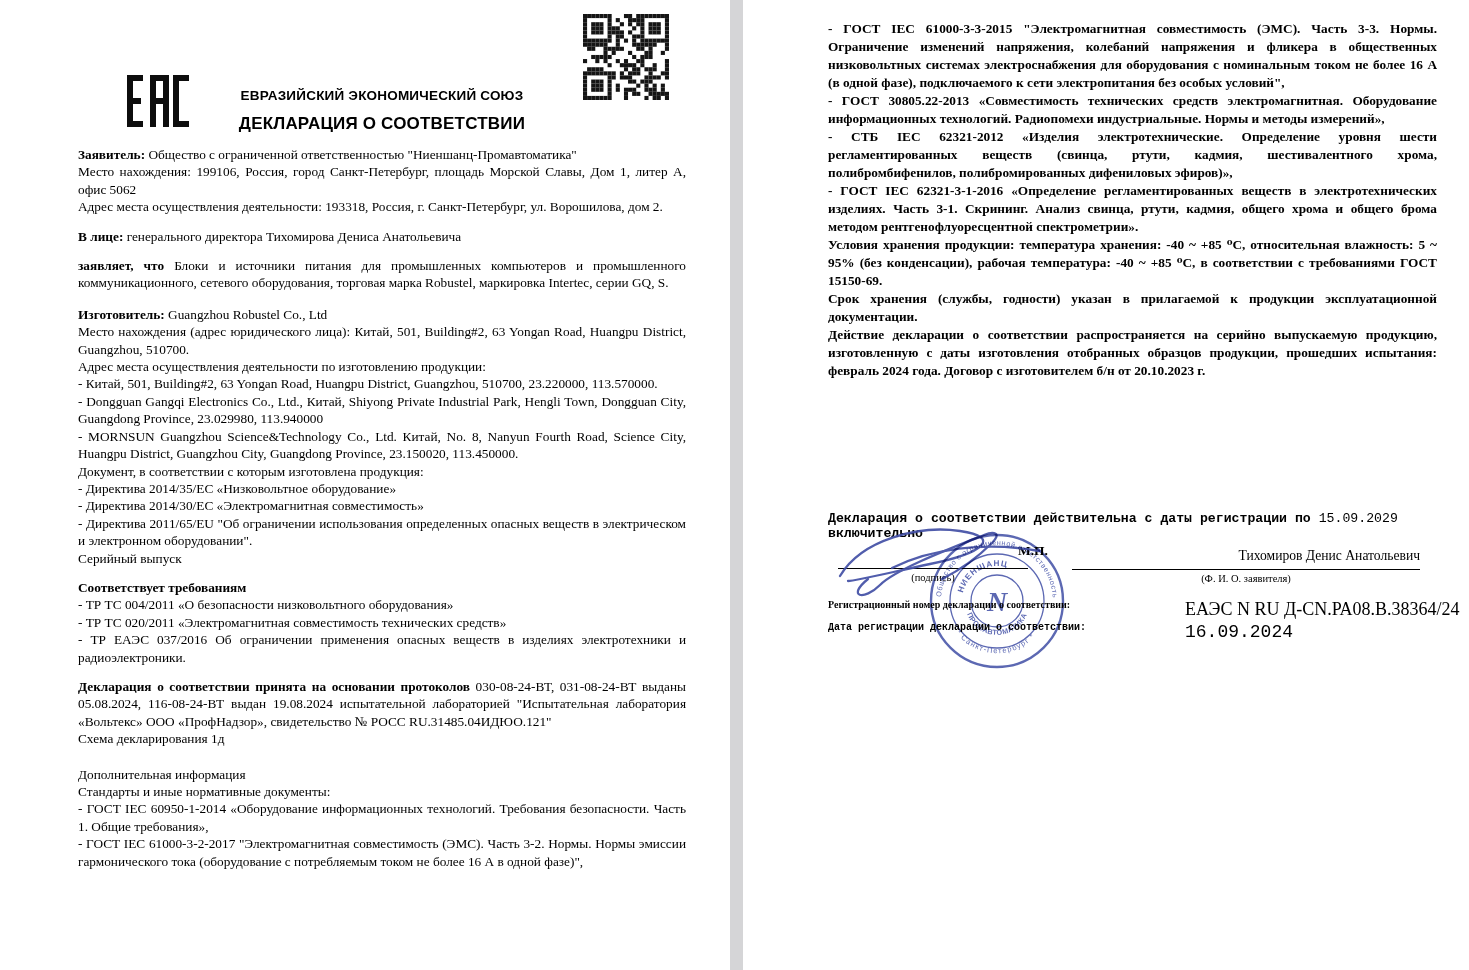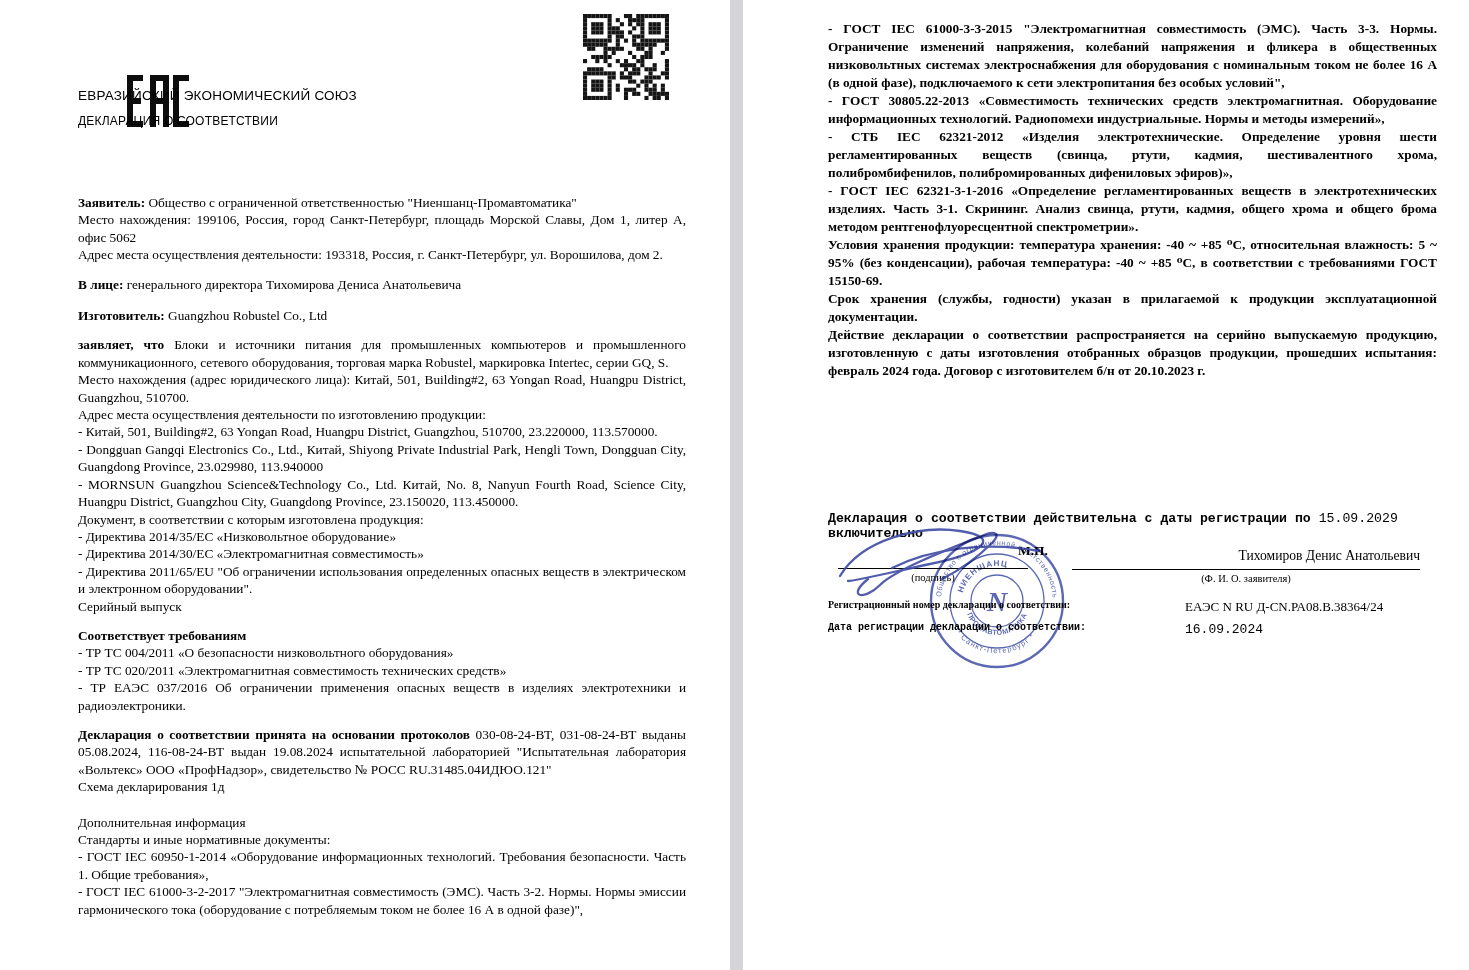--- a/index.html
+++ b/index.html
@@ -5,43 +5,43 @@
   html,body{margin:0;padding:0;}
   body{
     width:1469px;height:970px;background:#ffffff;position:relative;
     font-family:"Liberation Serif","DejaVu Serif",serif;color:#000;
     overflow:hidden;
   }
   .page-gap{position:absolute;left:730px;top:0;width:13px;height:970px;background:#d5d5d7;}
   
   .eac-logo{position:absolute;left:127px;top:75px;}
   .qr{position:absolute;left:583px;top:14px;width:86px;height:86px;}
-  .titles{position:absolute;left:78px;top:88px;width:608px;
-    font-family:"Liberation Sans","DejaVu Sans",sans-serif;font-weight:normal;}
+  .titles{position:absolute;left:78px;top:88px;width:608px;text-align:center;
+    font-family:"Liberation Sans","DejaVu Sans",sans-serif;font-weight:bold;}
   .titles .t1{font-size:13.5px;letter-spacing:.2px;}
-  .titles .t2{font-size:12px;margin-top:11px;letter-spacing:.2px;}
+  .titles .t2{font-size:17px;margin-top:11px;letter-spacing:.2px;}
   
   .col{position:absolute;font-size:13.3px;line-height:17.4px;text-align:justify;}
-  .col.left{left:78px;top:146px;width:608px;margin-top:48px;}
+  .col.left{left:78px;top:146px;width:608px;}
   .col.right{left:828px;top:20px;width:609px;line-height:18px;font-weight:bold;}
   .para,.line{margin:0;} .mt12{margin-top:12px;} .mt14{margin-top:14px;} .mt18{margin-top:18px;}
   b.lead{font-weight:bold;}
   
   .validity{position:absolute;left:828px;top:511px;width:609px;font-weight:bold;font-size:13.2px;font-family:Liberation Mono, monospace;}
   .validity .plain{font-weight:normal;}
   .mp{position:absolute;left:1018px;top:543px;font-weight:bold;font-size:13.5px;}
   .sig-line{position:absolute;border-top:1.5px solid #000;}
   .sig-line.l{left:838px;top:568px;width:190px;}
   .sig-line.r{left:1072px;top:569px;width:348px;}
   .cap{position:absolute;font-size:10.5px;text-align:center;}
   .cap.sign{left:838px;top:572px;width:190px;}
   .cap.fio{left:1072px;top:573px;width:348px;}
   .name{position:absolute;left:1072px;top:548px;width:348px;text-align:right;font-size:13.6px;}
   .reg-label{position:absolute;left:828px;font-weight:bold;font-size:10px;}
-  .reg-value{position:absolute;left:1185px;font-size:13px;}
+  .reg-value{position:absolute;left:1185px;font-size:18px;}
   .row1{top:599px;} .row2{top:622px;font-family:Liberation Mono, monospace;}
   .signature-svg{position:absolute;left:834px;top:521px;z-index:3;}
   .stamp-svg{position:absolute;left:928px;top:532px;z-index:4;mix-blend-mode:multiply;opacity:.88;}
 </style>
 </head>
 <body>
 
 <div class="page-gap"></div>
 
 <svg class="eac-logo" width="62" height="52" viewBox="0 0 62 52" aria-hidden="true">
@@ -308,23 +308,23 @@
   <div class="t2">ДЕКЛАРАЦИЯ О СООТВЕТСТВИИ</div>
 </div>
 
 <div class="col left">
   <div class="para"><b class="lead">Заявитель:</b><span> Общество с ограниченной ответственностью "Ниеншанц-Промавтоматика"</span></div>
   <div class="line"> Место нахождения: 199106, Россия, город Санкт-Петербург, площадь Морской Славы, Дом 1, литер А, офис 5062</div>
   <div class="line">Адрес места осуществления деятельности: 193318, Россия, г. Санкт-Петербург, ул. Ворошилова, дом 2.</div>
 
   <div class="para mt12"><b class="lead">В лице:</b><span> генерального директора Тихомирова Дениса Анатольевича</span></div>
 
+  <div class="para mt12"><b class="lead">заявляет, что</b><span> Блоки и источники питания для промышленных компьютеров и промышленного коммуникационного, сетевого оборудования, торговая марка Robustel, маркировка Intertec, серии GQ, S.</span></div>
+
   <div class="para mt14"><b class="lead">Изготовитель:</b><span>  Guangzhou Robustel Co., Ltd</span></div>
-
-  <div class="para mt12"><b class="lead">заявляет, что</b><span> Блоки и источники питания для промышленных компьютеров и промышленного коммуникационного, сетевого оборудования, торговая марка Robustel, маркировка Intertec, серии GQ, S.</span></div>
   <div class="line">Место нахождения (адрес юридического лица): Китай, 501, Building#2, 63 Yongan Road, Huangpu District, Guangzhou, 510700.</div>
   <div class="line">Адрес места осуществления деятельности по изготовлению продукции:</div>
   <div class="line">- Китай, 501, Building#2, 63 Yongan Road, Huangpu District, Guangzhou, 510700, 23.220000, 113.570000.</div>
   <div class="line">- Dongguan Gangqi Electronics Co., Ltd., Китай, Shiyong Private Industrial Park, Hengli Town, Dongguan City, Guangdong Province, 23.029980, 113.940000</div>
   <div class="line">- MORNSUN Guangzhou Science&amp;Technology Co., Ltd. Китай, No. 8, Nanyun Fourth Road, Science City, Huangpu District, Guangzhou City, Guangdong Province, 23.150020, 113.450000.</div>
   <div class="line">Документ, в соответствии с которым изготовлена продукция:</div>
   <div class="line">- Директива 2014/35/ЕС «Низковольтное оборудование»</div>
   <div class="line">- Директива 2014/30/ЕС «Электромагнитная совместимость»</div>
   <div class="line">- Директива 2011/65/EU "Об ограничении использования определенных опасных веществ в электрическом и электронном оборудовании".</div>
   <div class="line">Серийный выпуск</div>

